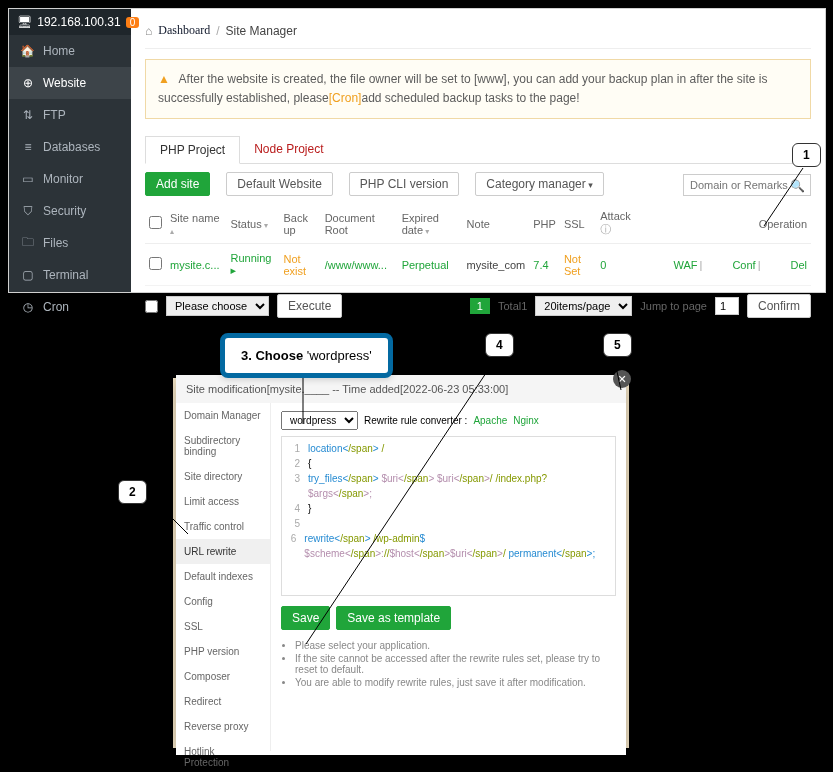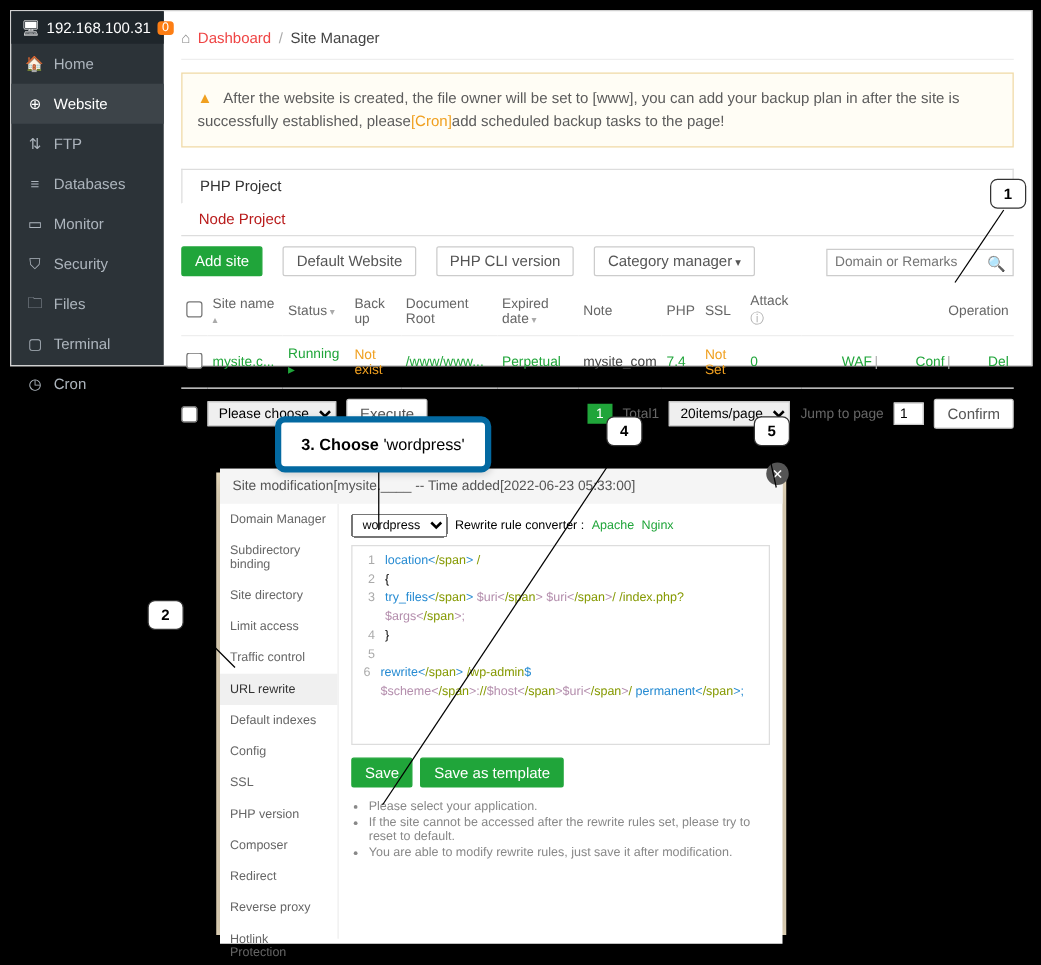--- a/index.html
+++ b/index.html
@@ -10,37 +10,37 @@
 .sidebar { width: 122px; background: #2c3338; color: #adb5bd; font-size: 12px; }
 .sidebar-header { background: #1f262b; padding: 6px 8px; color: #fff; display: flex; align-items: center; gap: 5px; }
 .sidebar-header .badge { background: #fd7e14; color: #fff; border-radius: 3px; padding: 0 4px; font-size: 10px; }
 .sidebar-item { padding: 9px 12px; display: flex; align-items: center; gap: 8px; cursor: pointer; }
 .sidebar-item.active { background: #3d4449; color: #fff; }
 .sidebar-item .icon { width: 14px; height: 14px; display: inline-flex; align-items: center; justify-content: center; }
 
 .main { flex: 1; padding: 10px 14px; font-size: 12px; color: #444; }
 .breadcrumb { display: flex; align-items: center; gap: 6px; padding: 4px 0 10px; border-bottom: 1px solid #eee; margin-bottom: 10px; }
 .breadcrumb .home-icon { color: #888; }
-.breadcrumb a { color: #ef4444; text-decoration: none; }
+.breadcrumb a { color: #0f172a; text-decoration: none; font-family: Liberation Serif, serif; }
 .breadcrumb .sep { color: #aaa; }
 
 .alert { border: 1px solid #f0d9a6; background: #fffdf5; padding: 10px 12px; margin-bottom: 17px; line-height: 1.6; color: #5c5c5c; }
 .alert .warn-icon { color: #f0a020; margin-right: 6px; }
 .alert .cron-link { color: #f0a020; }
 
-.tabs { display: flex; border-bottom: 1px solid #ddd; margin-bottom: 8px; flex-direction: column; }
+.tabs { display: flex; border-bottom: 1px solid #ddd; margin-bottom: 8px; }
 .tab { padding: 6px 14px; cursor: pointer; color: #b91c1c; }
 .tab.active { border: 1px solid #ddd; border-bottom: 1px solid #fff; margin-bottom: -1px; background: #fff; color: #333; }
 
 .toolbar { display: flex; gap: 16px; align-items: flex-end; margin-bottom: 8px; }
 .btn { padding: 4px 10px; border: 1px solid #ccc; background: #fff; border-radius: 2px; cursor: pointer; font-size: 12px; color: #555; }
 .btn-green { background: #20a53a; color: #fff; border-color: #20a53a; }
 .btn-dd::after { content: " ▾"; font-size: 9px; }
 .search-wrap { margin-left: auto; position: relative; }
-.search-wrap input { width: 150px; padding: 4px 22px 4px 6px; border: 1px solid #ccc; font-size: 11px; }
+.search-wrap input { width: 128px; padding: 4px 22px 4px 6px; border: 1px solid #ccc; font-size: 11px; }
 .search-wrap .search-icon { position: absolute; right: 6px; top: 5px; color: #888; }
 
 table.sites { width: 100%; border-collapse: collapse; font-size: 11px; }
 table.sites th { text-align: left; padding: 6px 4px; color: #666; font-weight: normal; border-bottom: 1px solid #eee; }
 table.sites th .sort::after { content: " ▴"; font-size: 8px; color: #aaa; }
 table.sites th .sortd::after { content: " ▾"; font-size: 8px; color: #aaa; }
 table.sites td { padding: 8px 4px; border-bottom: 1px solid #f3f3f3; }
 .green-text { color: #20a53a; }
 .orange-text { color: #f0a020; text-align: center; }
 .ops a { color: #20a53a; text-decoration: none; margin-left: 28px; }

